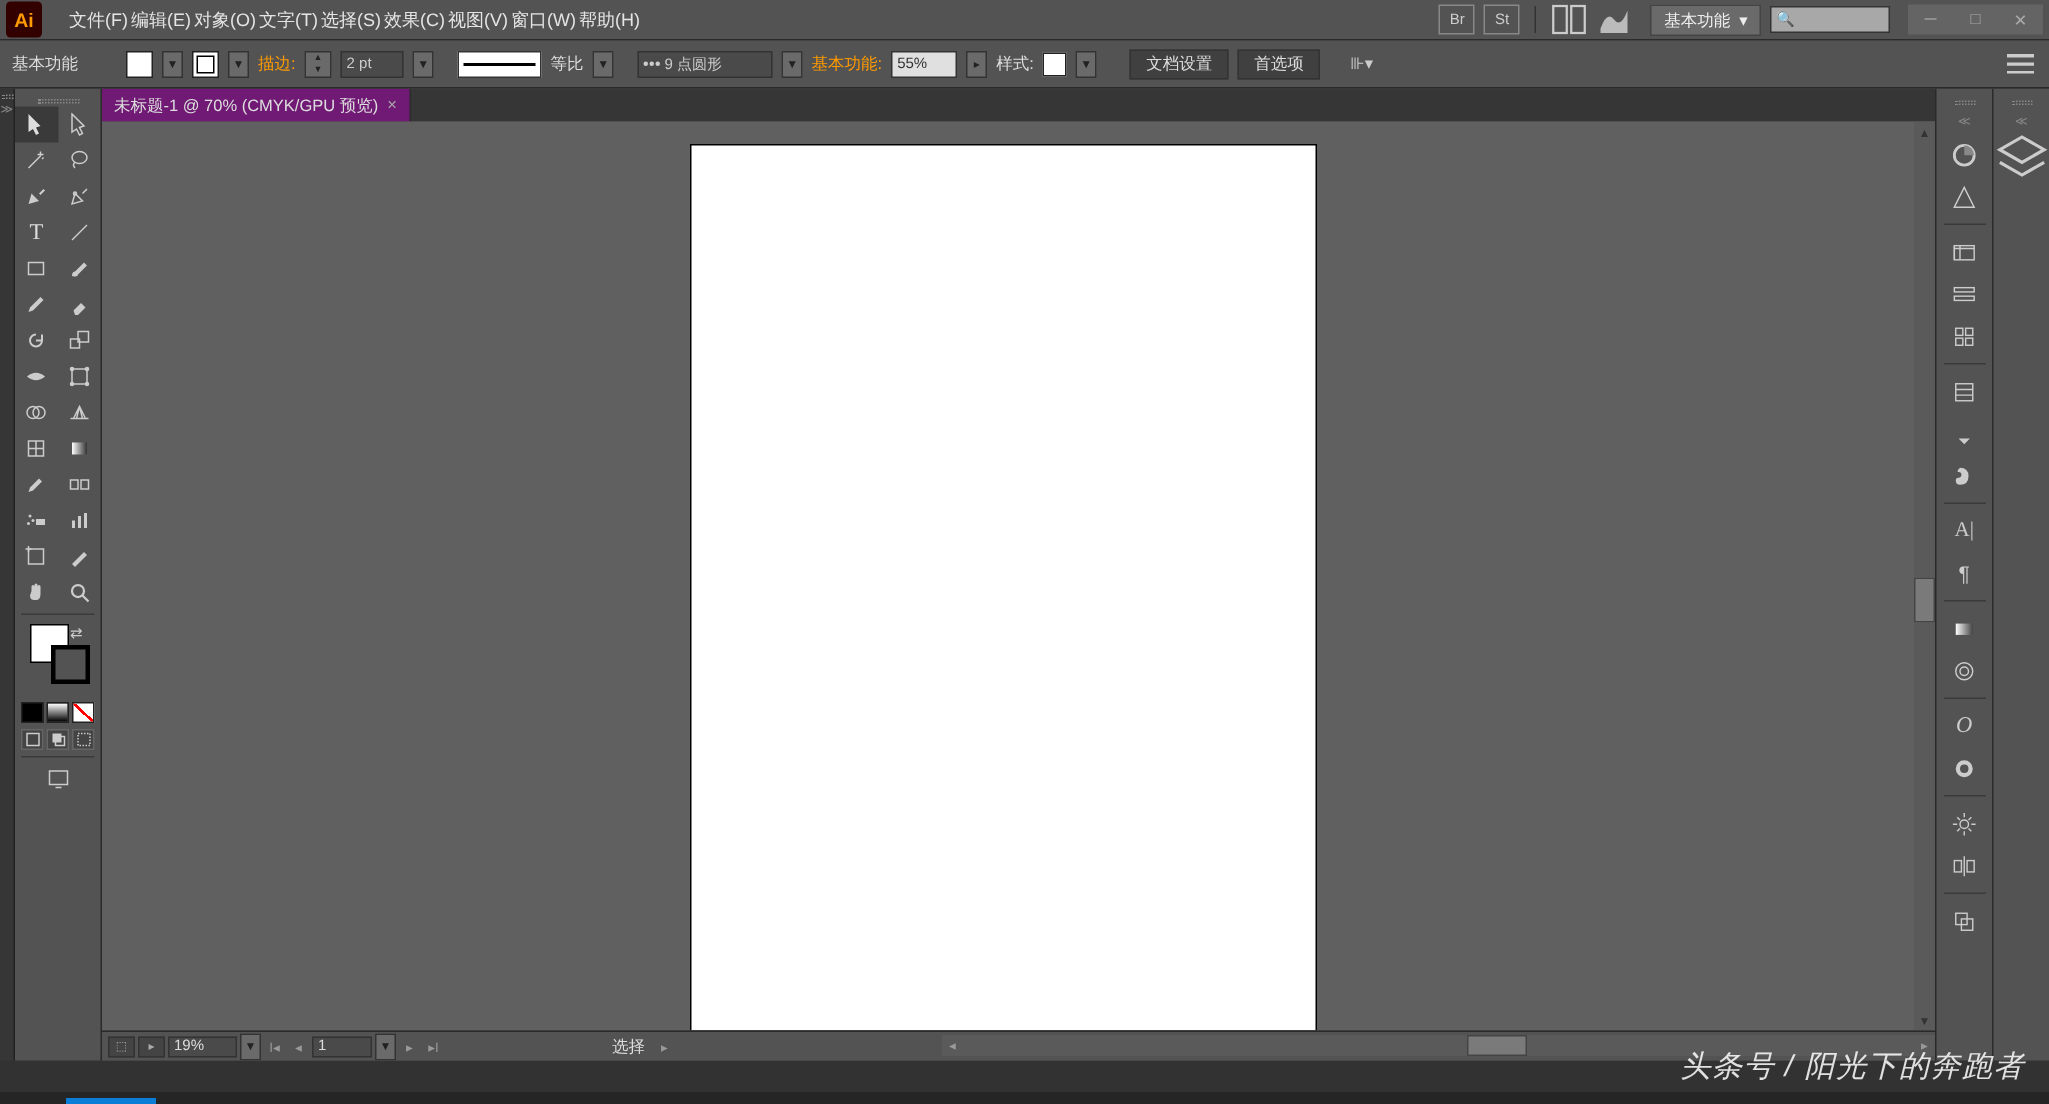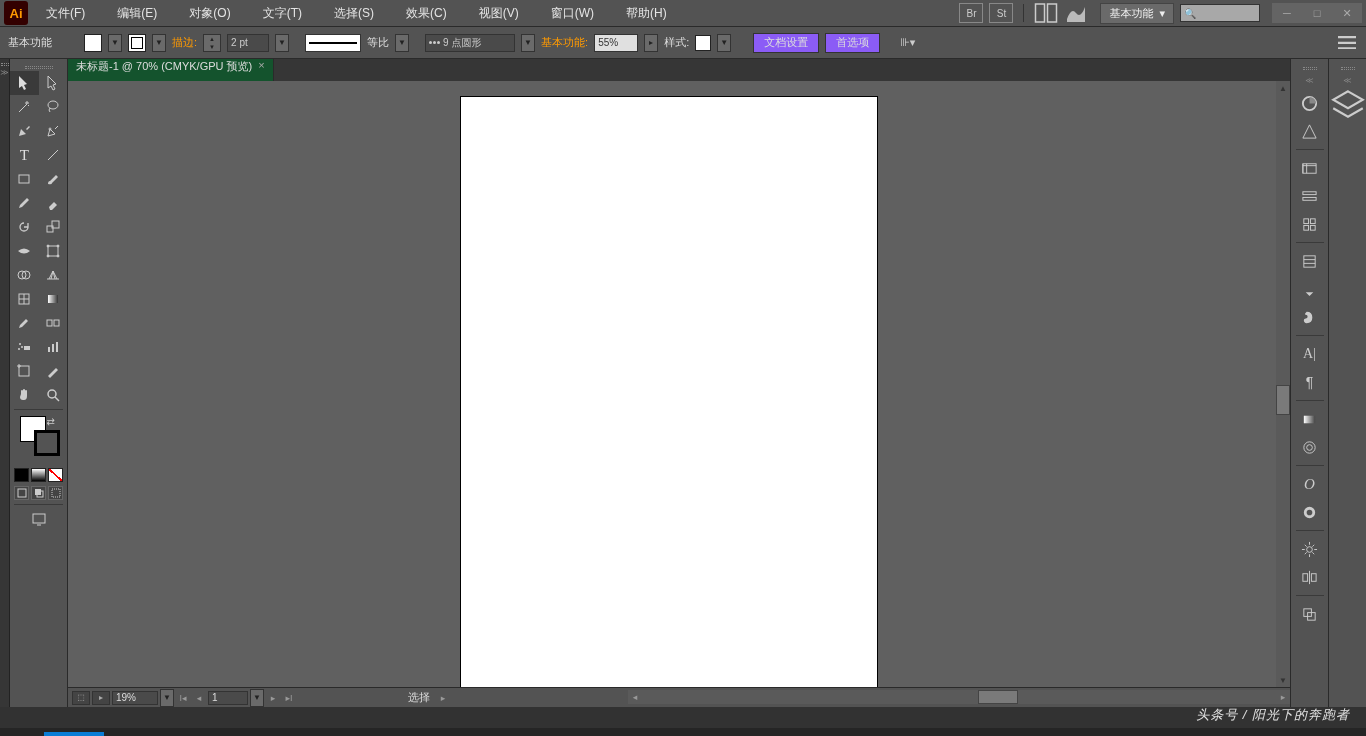--- a/index.html
+++ b/index.html
@@ -1,19 +1,19 @@
 <!DOCTYPE html>
 <html><head>
 <meta charset="utf-8">
 <style>
 *{margin:0;padding:0;box-sizing:border-box;font-family:"Microsoft YaHei",Arial,sans-serif;user-select:none}
 body{background:#323232;color:#ddd;font-size:11px;overflow:hidden;width:1366px;height:736px;position:relative}
 .topbar{height:27px;background:#535353;display:flex;align-items:center;padding:0 4px;border-bottom:1px solid #2a2a2a}
 .logo{width:24px;height:24px;background:#330000;color:#ff9a00;font-weight:bold;display:flex;align-items:center;justify-content:center;font-size:13px;border-radius:3px;margin-right:18px}
-.menu{display:flex;gap:32px;height:100%;align-items:center}
+.menu{display:flex;gap:2px;height:100%;align-items:center}
 .menu span{color:#e4e4e4;cursor:pointer;font-size:12px}
 .top-right{margin-left:auto;display:flex;align-items:center;gap:6px}
 .tr-icon{width:24px;height:20px;border:1px solid #888;display:flex;align-items:center;justify-content:center;color:#ccc;font-size:10px;cursor:pointer}
 .tr-sep{width:1px;height:18px;background:#333;margin:0 4px}
 .workspace-dd{background:#6a6a6a;border:1px solid #444;padding:2px 8px;font-size:11px;color:#eee;display:flex;align-items:center;gap:6px}
 .search-box{width:80px;height:18px;background:#a8a8a8;border:1px solid #333;display:flex;align-items:center;padding:0 3px}
 .win-btns{display:flex;gap:0;margin-left:6px}
 .win-btn{width:30px;height:20px;background:#646464;display:flex;align-items:center;justify-content:center;color:#aaa;cursor:pointer}
 .optbar{height:32px;background:#535353;display:flex;align-items:center;padding:0 8px;border-bottom:1px solid #2a2a2a;gap:6px;position:relative}
 .opt-label{font-size:11px;color:#ddd}
@@ -25,21 +25,21 @@
 .dd-arrow{width:14px;height:18px;background:#6a6a6a;border:1px solid #333;display:flex;align-items:center;justify-content:center;color:#222;font-size:8px}
 .stepper{width:18px;height:18px;background:#6a6a6a;border:1px solid #333;display:flex;flex-direction:column}
 .stepper div{flex:1;display:flex;align-items:center;justify-content:center;font-size:6px;color:#222}
 .num-input{width:42px;height:18px;background:#4a4a4a;border:1px solid #333;color:#ccc;font-size:10px;padding:0 3px;display:flex;align-items:center}
 .stroke-style{width:56px;height:18px;background:#fff;border:1px solid #333}
 .profile-txt{color:#ddd;font-size:11px}
 .profile-box{width:90px;height:18px;background:#4a4a4a;border:1px solid #333;display:flex;align-items:center;padding:0 3px;gap:3px}
 .profile-box .dots{display:flex;gap:1px}
 .profile-box .dot{width:3px;height:3px;background:#ccc;border-radius:50%}
 .opacity-input{width:44px;height:18px;background:#e0e0e0;border:1px solid #333;color:#333;font-size:10px;display:flex;align-items:center;padding:0 3px}
-.opt-btn{height:20px;background:#8b5cf6;border:1px solid #333;padding:0 10px;display:flex;align-items:center;font-size:11px;color:#ddd;cursor:pointer}
+.opt-btn{height:20px;background:#404040;border:1px solid #333;padding:0 10px;display:flex;align-items:center;font-size:11px;color:#ddd;cursor:pointer}
 .opt-icon-r{position:absolute;right:10px;width:18px;height:14px;color:#ccc}
 .main{display:flex;height:648px}
 .tool-collapse{width:10px;background:#363636;border-right:1px solid #222;display:flex;flex-direction:column;align-items:center}
 .collapse-grip{width:8px;margin-top:4px;height:3px;border-top:1px dotted #888;border-bottom:1px dotted #888}
 .toolbox{width:58px;background:#535353;border-right:1px solid #2a2a2a;display:flex;flex-direction:column;padding-top:4px}
 .tool-grip{height:8px;display:flex;align-items:center;justify-content:center}
 .tool-grip-line{width:28px;height:3px;border-top:1px dotted #888;border-bottom:1px dotted #888}
 .tool-row{display:flex;height:24px}
 .tool-cell{width:29px;height:24px;display:flex;align-items:center;justify-content:center;cursor:pointer;color:#ccc;position:relative}
 .tool-cell.sel{background:#3a3a3a}
@@ -52,21 +52,21 @@
 .color-modes{display:flex;gap:2px;padding:2px 4px}
 .cm{width:16px;height:14px;border:1px solid #222}
 .cm.solid{background:#000}
 .cm.grad{background:linear-gradient(#fff,#000)}
 .cm.none{background:#fff;position:relative}
 .cm.none::after{content:"";position:absolute;inset:0;background:linear-gradient(to top right,transparent 45%,red 45%,red 55%,transparent 55%)}
 .screen-modes{display:flex;gap:2px;padding:2px 4px}
 .sm{width:16px;height:14px;border:1px solid #666;background:#444;display:flex;align-items:center;justify-content:center}
 .doc-area{flex:1;display:flex;flex-direction:column;background:#4a4a4a}
 .tab-bar{height:22px;background:#363636;display:flex;align-items:flex-end}
-.doc-tab{height:22px;background:#14532d;padding:0 8px;display:flex;align-items:flex-start;gap:6px;font-size:11px;color:#ddd;border-right:1px solid #2a2a2a}
+.doc-tab{height:22px;background:#701a75;padding:0 8px;display:flex;align-items:center;gap:6px;font-size:11px;color:#ddd;border-right:1px solid #2a2a2a}
 .doc-tab .x{color:#aaa;cursor:pointer;font-size:11px}
 .canvas-wrap{flex:1;background:#606060;position:relative;overflow:hidden}
 .artboard{position:absolute;background:#fff;box-shadow:0 0 0 1px #000;left:393px;top:16px;width:416px;height:590px}
 .vscroll{position:absolute;right:0;top:0;bottom:0;width:14px;background:#5a5a5a}
 .vthumb{position:absolute;top:304px;width:14px;height:30px;background:#7a7a7a;border:1px solid #444}
 .varrow{position:absolute;width:14px;height:14px;background:#5a5a5a;display:flex;align-items:center;justify-content:center;font-size:8px;color:#333}
 .status-bar{height:20px;background:#535353;display:flex;align-items:center;padding:0 4px;gap:2px;border-top:1px solid #2a2a2a;position:relative}
 .sb-icon{width:18px;height:14px;background:#444;border:1px solid #333;display:flex;align-items:center;justify-content:center;font-size:8px;color:#aaa}
 .sb-zoom{width:46px;height:14px;background:#4a4a4a;border:1px solid #333;font-size:10px;color:#ddd;display:flex;align-items:center;padding:0 3px}
 .sb-nav{width:14px;height:14px;display:flex;align-items:center;justify-content:center;color:#999;font-size:9px;cursor:pointer}
@@ -76,21 +76,21 @@
 .hthumb{position:absolute;left:350px;width:40px;height:14px;background:#7a7a7a;border:1px solid #444}
 .right-panels{width:38px;background:#535353;border-left:1px solid #2a2a2a;display:flex;flex-direction:column;align-items:center;padding-top:8px;gap:0}
 .rp-grip{width:14px;height:3px;border-top:1px dotted #888;border-bottom:1px dotted #888;margin-bottom:6px}
 .rp-icon{width:38px;height:28px;display:flex;align-items:center;justify-content:center;color:#ccc;cursor:pointer}
 .rp-icon svg{width:17px;height:17px}
 .rp-sep{width:28px;height:1px;background:#3a3a3a;margin:4px 0}
 .right-narrow{width:38px;background:#535353;border-left:1px solid #2a2a2a;display:flex;flex-direction:column;align-items:center;padding-top:8px}
 .rn-icon{width:38px;height:30px;display:flex;align-items:center;justify-content:center;color:#ccc;cursor:pointer}
 .bottom-strip{position:absolute;bottom:0;left:0;right:0;height:8px;background:#252525}
 .bottom-blue{position:absolute;bottom:0;left:44px;width:60px;height:4px;background:#0a7dd6}
-.watermark{position:absolute;bottom:12px;right:16px;font-size:13px;color:rgba(255,255,255,0.85);font-style:italic;letter-spacing:1px}
+.watermark{position:absolute;bottom:12px;right:16px;font-size:20px;color:rgba(255,255,255,0.85);font-style:italic;letter-spacing:1px}
 </style>
 </head>
 <body>
 
 <div class="topbar">
   <div class="logo">Ai</div>
   <div class="menu">
     <span>文件(F)</span>
     <span>编辑(E)</span>
     <span>对象(O)</span>

